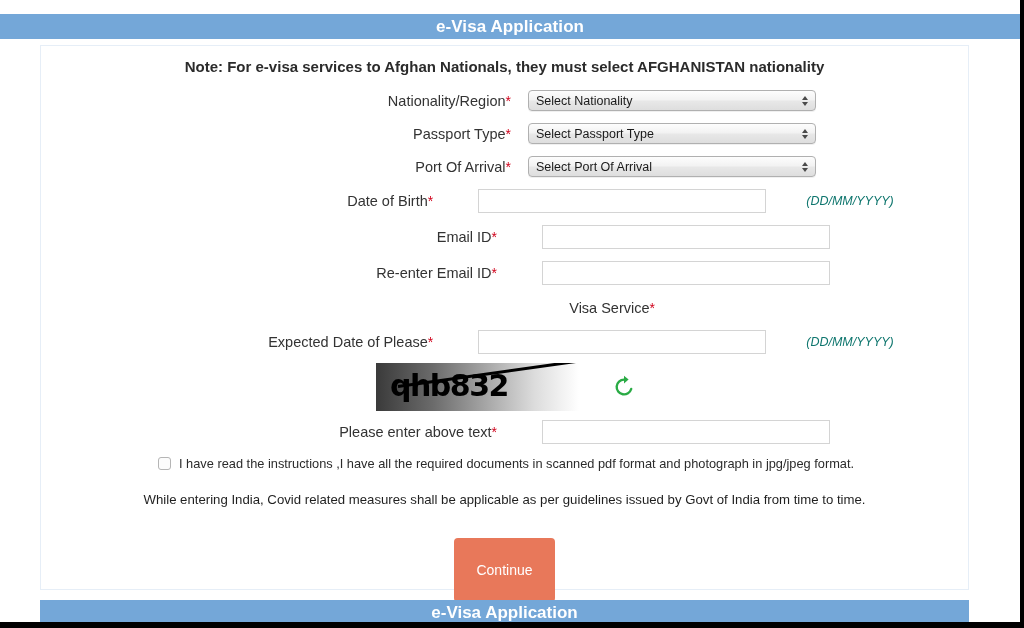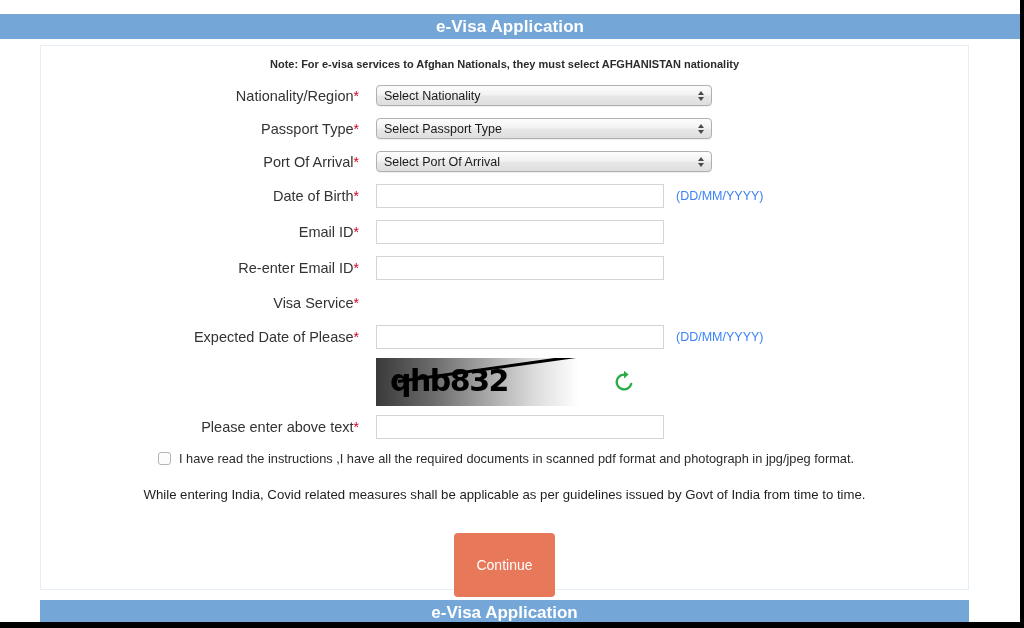--- a/index.html
+++ b/index.html
@@ -64,35 +64,36 @@
     left: 40px;
     width: 929px;
     height: 545px;
     background: #ffffff;
     border: 1px solid #e6eef7;
   }
 
   .note {
     margin: 12px 0 0 0;
     text-align: center;
-    font-size: 11px;
+    font-size: 15px;
     font-weight: bold;
     color: #2b2b2b;
   }
 
   
   .form {
     margin-top: 9px;
   }
   .row {
     display: flex;
     align-items: center;
     height: 33px;
-  }
-  .row.tall { height: 36px; }
+    justify-content: center;
+  }
+  .row.tall { height: 36px; gap: 28px; }
 
   .lbl {
     width: 318px;
     text-align: right;
     padding-right: 0px;
     font-size: 14.5px;
     color: #333333;
     white-space: nowrap;
     flex: 0 0 318px;
   }
@@ -100,27 +101,28 @@
     color: #d0021b;
     font-size: 14px;
   }
   .ctl {
     margin-left: 17px;
     flex: 0 0 auto;
   }
   .hint {
     margin-left: 12px;
     font-size: 12.5px;
-    color: #3b82f6;
+    color: #0f766e;
     white-space: nowrap;
+    font-style: italic;
   }
 
   
   select.sel {
-    width: 336px;
+    width: 288px;
     height: 21px;
     font-family: "Liberation Sans", sans-serif;
     font-size: 12.5px;
     color: #1a1a1a;
     padding: 0 22px 0 7px;
     border: 1px solid #b0b0b0;
     border-radius: 4px;
     background:
       linear-gradient(to bottom, #fdfdfd 0%, #f2f2f2 48%, #e8e8e8 52%, #dedede 100%);
     -webkit-appearance: none;

